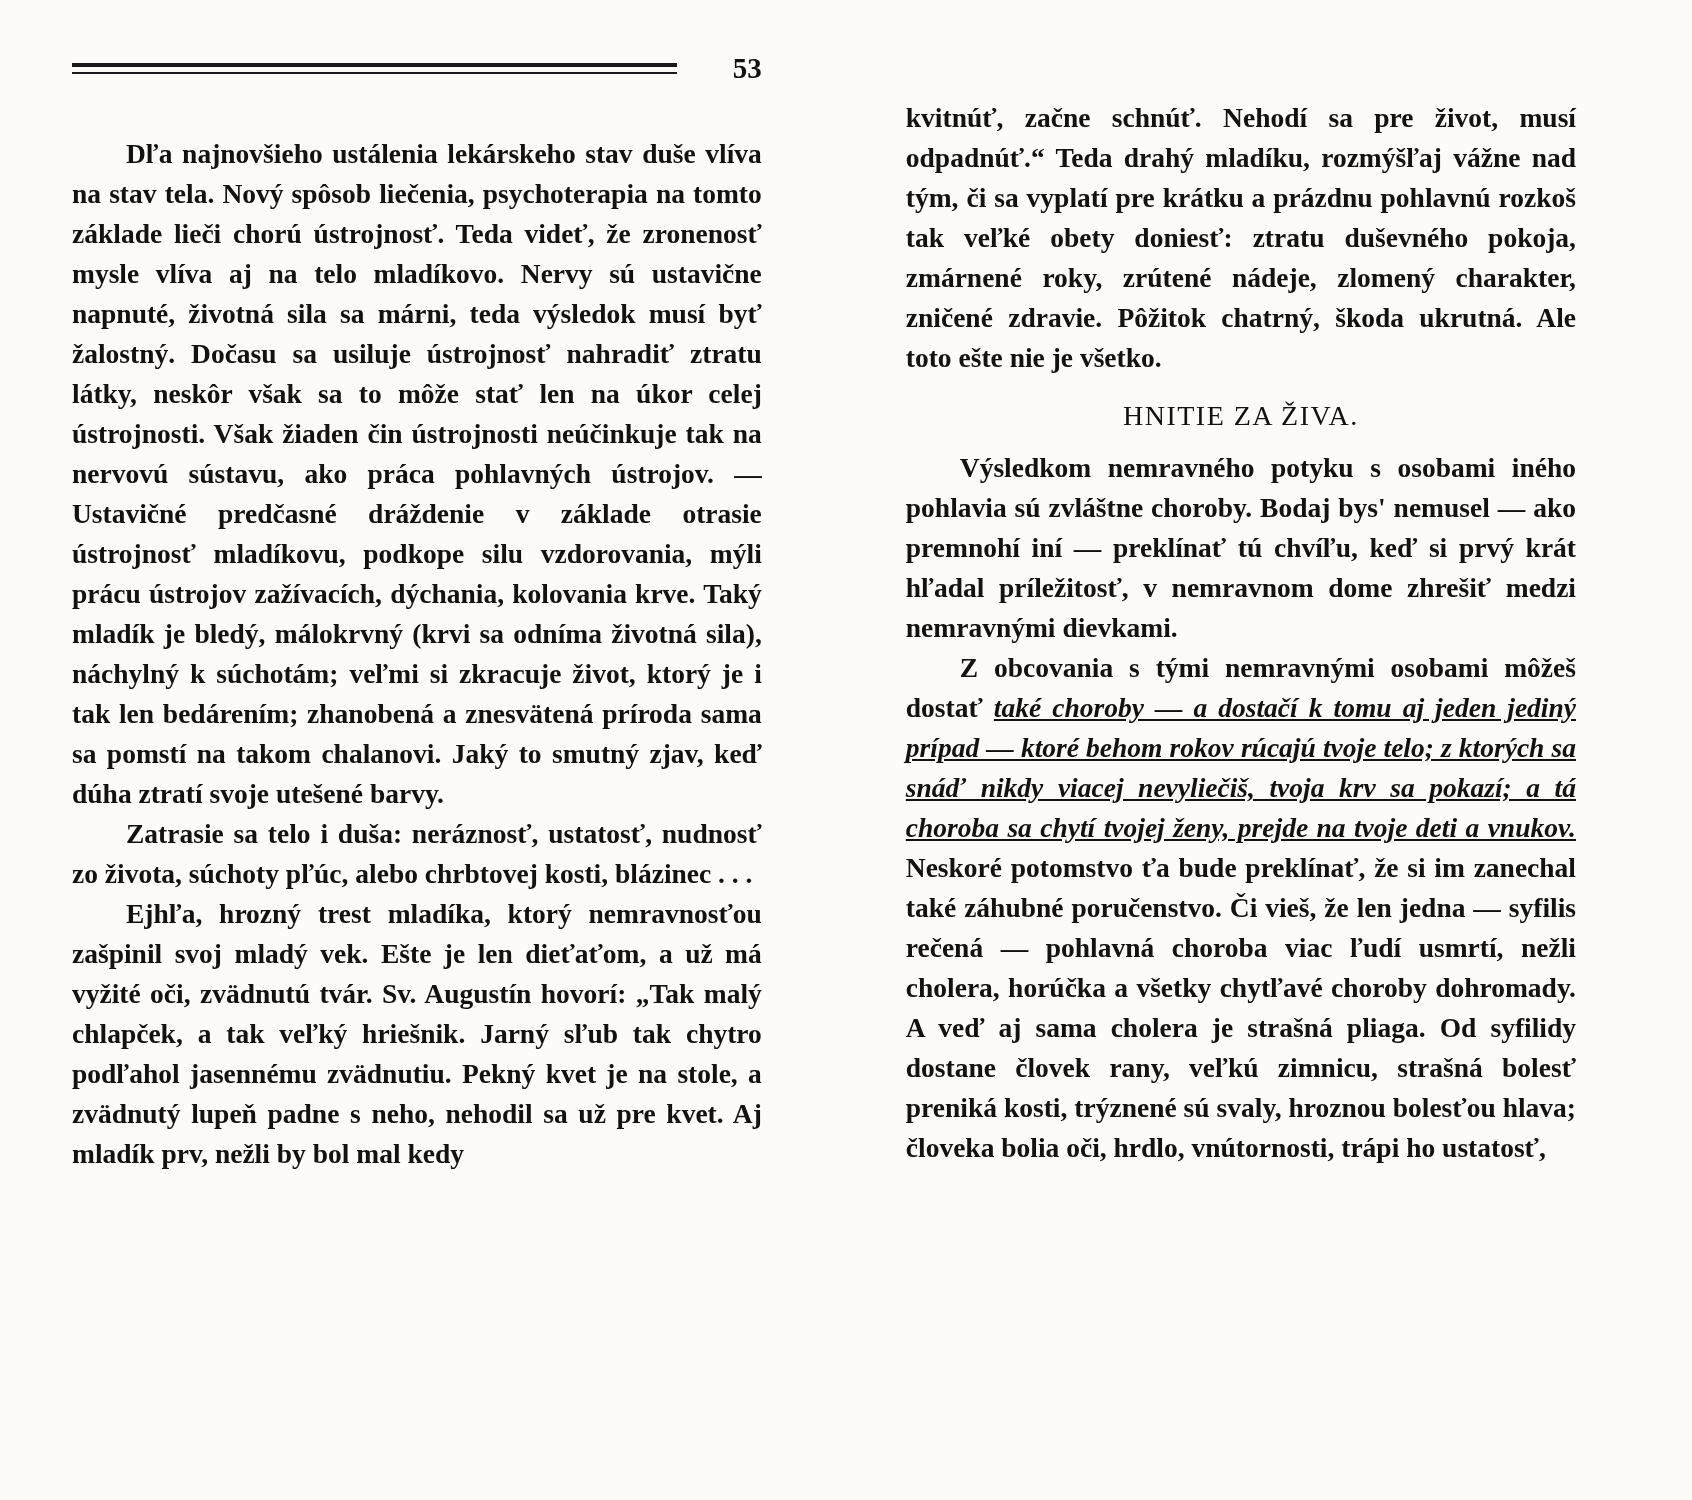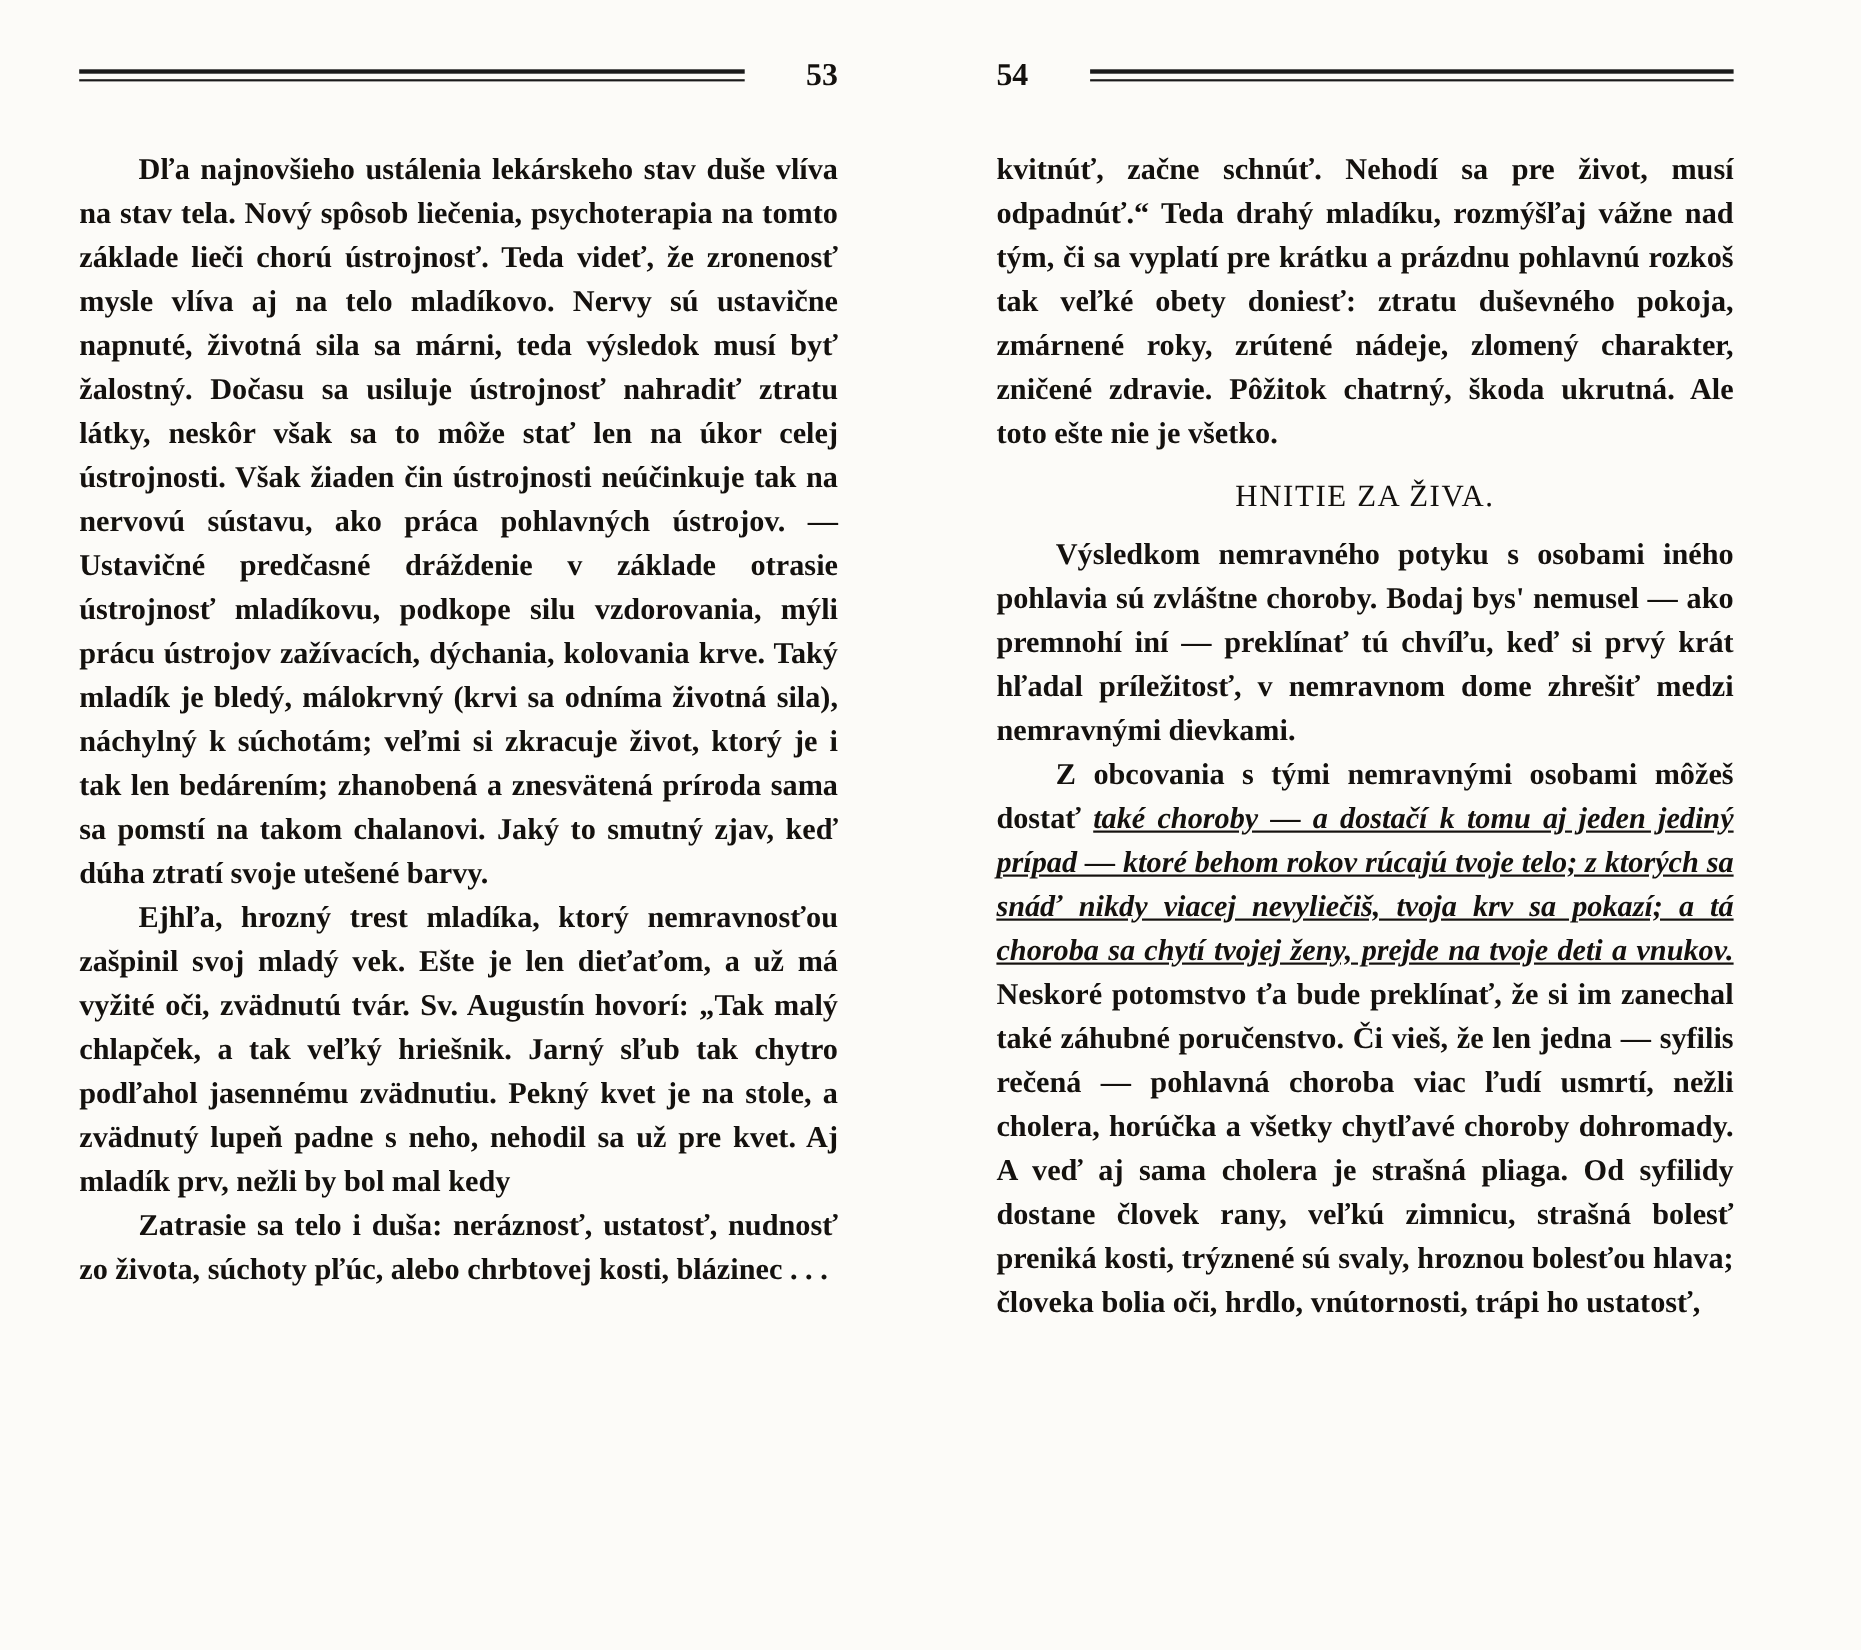--- a/index.html
+++ b/index.html
@@ -71,30 +71,26 @@
 
 <div class="book">
 
   <div class="page page-left">
     <div class="page-header">
       <div class="double-rule"></div>
       <div class="page-number">53</div>
     </div>
     <div class="page-body">
       <p class="para indent">Dľa najnovšieho ustálenia lekárskeho stav duše vlíva na stav tela. Nový spôsob liečenia, psychoterapia na tomto základe lieči chorú ústrojnosť. Teda videť, že zronenosť mysle vlíva aj na telo mladíkovo. Nervy sú ustavične napnuté, životná sila sa márni, teda výsledok musí byť žalostný. Dočasu sa usiluje ústrojnosť nahradiť ztratu látky, neskôr však sa to môže stať len na úkor celej ústrojnosti. Však žiaden čin ústrojnosti neúčinkuje tak na nervovú sústavu, ako práca pohlavných ústrojov. — Ustavičné predčasné dráždenie v základe otrasie ústrojnosť mladíkovu, podkope silu vzdorovania, mýli prácu ústrojov zažívacích, dýchania, kolovania krve. Taký mladík je bledý, málokrvný (krvi sa odníma životná sila), náchylný k súchotám; veľmi si zkracuje život, ktorý je i tak len bedárením; zhanobená a znesvätená príroda sama sa pomstí na takom chalanovi. Jaký to smutný zjav, keď dúha ztratí svoje utešené barvy.</p>
+      <p class="para indent">Zatrasie sa telo i duša: neráznosť, ustatosť, nudnosť zo života, súchoty pľúc, alebo chrbtovej kosti, blázinec . . .</p>
       <p class="para indent">Ejhľa, hrozný trest mladíka, ktorý nemravnosťou zašpinil svoj mladý vek. Ešte je len dieťaťom, a už má vyžité oči, zvädnutú tvár. Sv. Augustín hovorí: „Tak malý chlapček, a tak veľký hriešnik. Jarný sľub tak chytro podľahol jasennému zvädnutiu. Pekný kvet je na stole, a zvädnutý lupeň padne s neho, nehodil sa už pre kvet. Aj mladík prv, nežli by bol mal kedy</p>
-      <p class="para indent">Zatrasie sa telo i duša: neráznosť, ustatosť, nudnosť zo života, súchoty pľúc, alebo chrbtovej kosti, blázinec . . .</p>
     </div>
   </div>
 
   <div class="page page-right">
-    <div class="page-header">
-      <div class="page-number">54</div>
-      <div class="double-rule"></div>
-    </div>
     <div class="page-body">
       <p class="para">kvitnúť, začne schnúť. Nehodí sa pre život, musí odpadnúť.“ Teda drahý mladíku, rozmýšľaj vážne nad tým, či sa vyplatí pre krátku a prázdnu pohlavnú rozkoš tak veľké obety doniesť: ztratu duševného pokoja, zmárnené roky, zrútené nádeje, zlomený charakter, zničené zdravie. Pôžitok chatrný, škoda ukrutná. Ale toto ešte nie je všetko.</p>
       <h2 class="section-heading">HNITIE ZA ŽIVA.</h2>
       <p class="para indent">Výsledkom nemravného potyku s osobami iného pohlavia sú zvláštne choroby. Bodaj bys' nemusel — ako premnohí iní — preklínať tú chvíľu, keď si prvý krát hľadal príležitosť, v nemravnom dome zhrešiť medzi nemravnými dievkami.</p>
       <p class="para indent"><span>Z obcovania s tými nemravnými osobami môžeš dostať </span><span class="it">také choroby — a dostačí k tomu aj jeden jediný prípad — ktoré behom rokov rúcajú tvoje telo; z ktorých sa snáď nikdy viacej nevyliečiš, tvoja krv sa pokazí; a tá choroba sa chytí tvojej ženy, prejde na tvoje deti a vnukov.</span><span> Neskoré potomstvo ťa bude preklínať, že si im zanechal také záhubné poručenstvo. Či vieš, že len jedna — syfilis rečená — pohlavná choroba viac ľudí usmrtí, nežli cholera, horúčka a všetky chytľavé choroby dohromady. A veď aj sama cholera je strašná pliaga. Od syfilidy dostane človek rany, veľkú zimnicu, strašná bolesť preniká kosti, trýznené sú svaly, hroznou bolesťou hlava; človeka bolia oči, hrdlo, vnútornosti, trápi ho ustatosť,</span></p>
     </div>
   </div>
 
 </div>
 

